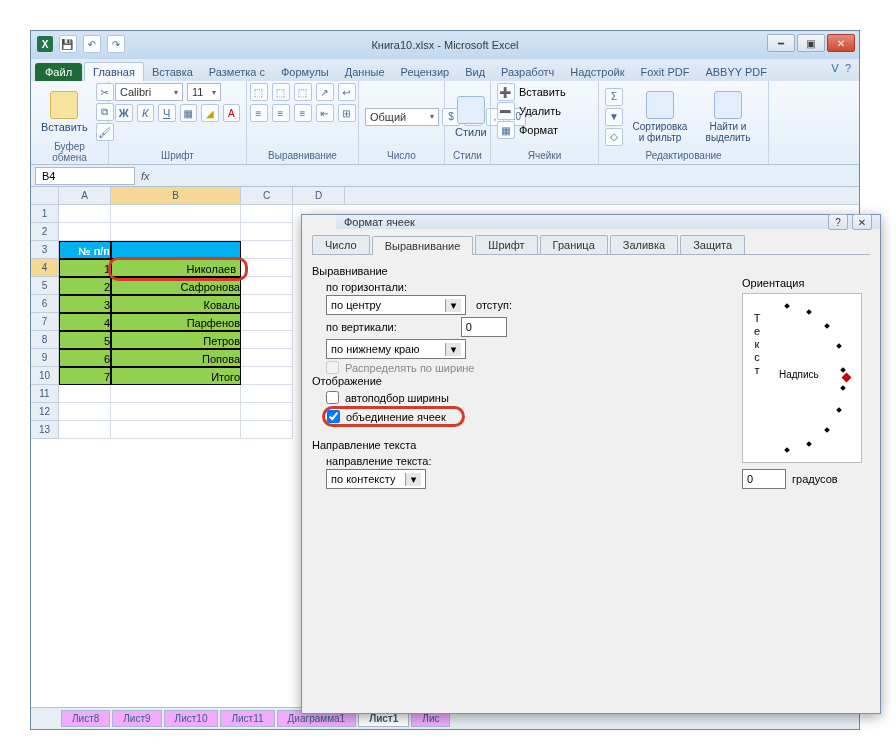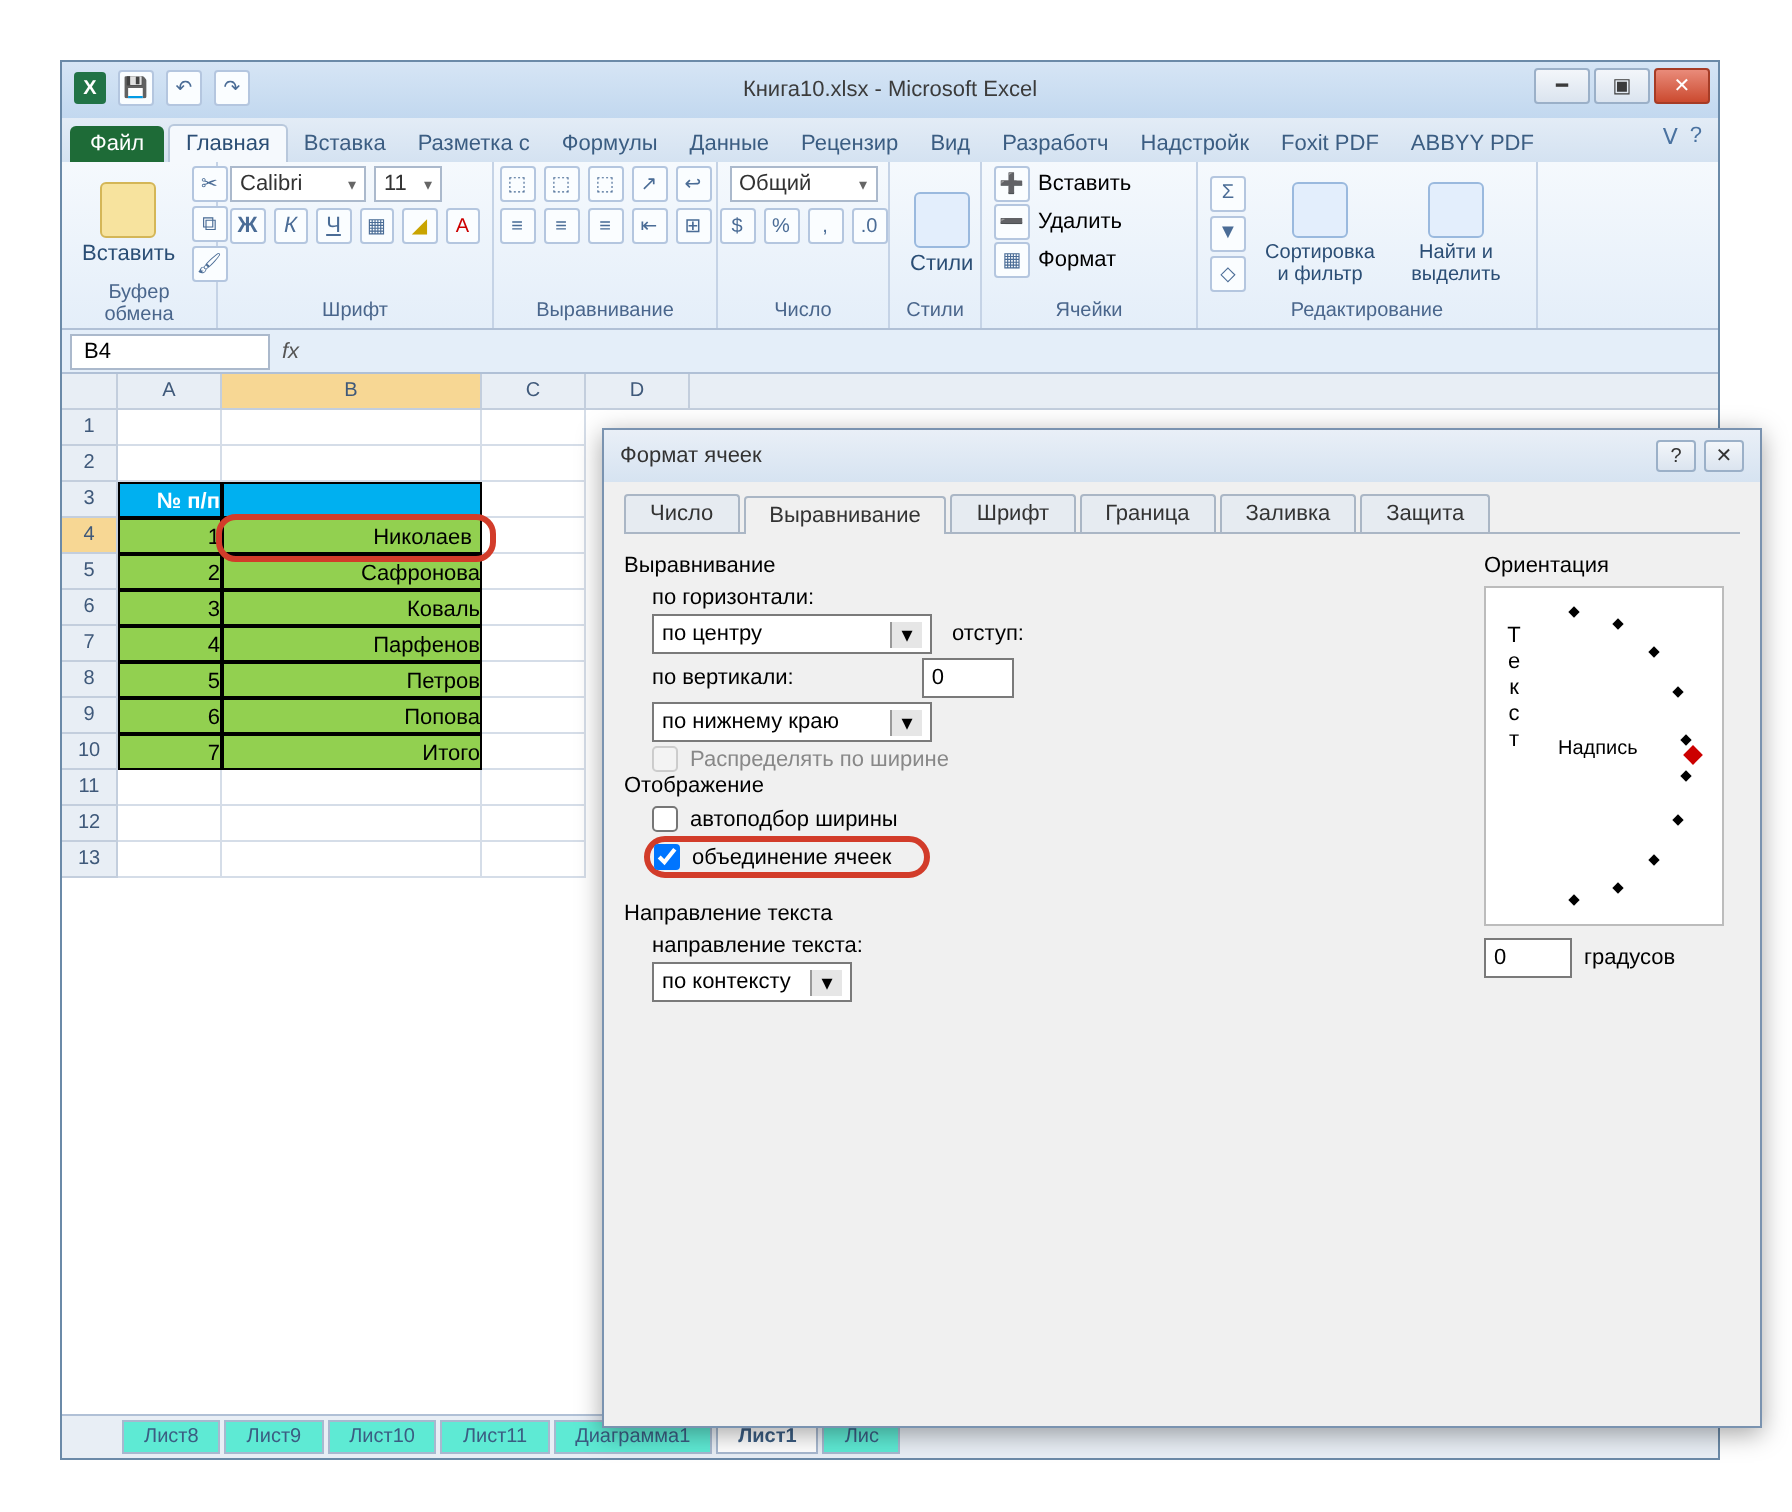--- a/index.html
+++ b/index.html
@@ -50,27 +50,27 @@
   .rh{ width:28px; background:#e8eef5; border-right:1px solid #c3cedd; border-bottom:1px solid #c3cedd; text-align:center; font-size:10px; color:#3f597a; line-height:18px;}
   .rh.sel{ background:#f7d794;}
   .cell{ width:52px; height:18px; border-right:1px solid #d5dde8; border-bottom:1px solid #d5dde8; font-size:11px; line-height:18px; text-align:right;}
   .cell.colB{ width:130px;}
   .hdrcell{ background:#00b0f0; color:#fff; font-weight:600; border:1px solid #000;}
   .datacell{ background:#92d050; border:1px solid #000;}
   .selected-outline{ position:absolute; border:3px solid #d23c2a; border-radius:10px; pointer-events:none;}
 
   
   .sheettabs{ height:22px; background:#e8eef5; border-top:1px solid #b0c0d6; display:flex; align-items:center; padding-left:30px; gap:2px;}
-  .st{ padding:2px 10px; background:#5eead4; border:1px solid #a7b8cf; font-size:10px; color:#3b5d82; cursor:pointer;}
+  .st{ padding:2px 10px; background:#f0abfc; border:1px solid #a7b8cf; font-size:10px; color:#3b5d82; cursor:pointer;}
   .st.active{ background:#fff; font-weight:600;}
   .statusbar{ height:20px; background:linear-gradient(#cfe0f2,#bed3ea); border-top:1px solid #a7b8cf; display:flex; align-items:center; padding:0 8px; font-size:10px; color:#3b5d82;}
 
   
   .dialog{ position:absolute; left:270px; top:183px; width:580px; height:500px; background:#f0f0f0; border:1px solid #7a93b0; box-shadow:0 3px 12px rgba(0,0,0,.35);}
-  .dlg-title{ height:26px; background:linear-gradient(#e9eff7,#d6e3f1); display:flex; align-items:center; padding:0 8px; font-size:12px; color:#333; justify-content:space-between;}
+  .dlg-title{ height:14px; background:linear-gradient(#e9eff7,#d6e3f1); display:flex; align-items:center; padding:0 8px; font-size:12px; color:#333; justify-content:space-between;margin-left:34px;}
   .dlg-body{ padding:6px 10px 10px;}
   .dlg-tabs{ display:flex; gap:2px; border-bottom:1px solid #aab6c5; margin-bottom:10px;}
   .dtab{ padding:3px 12px; background:#e6ebf1; border:1px solid #aab6c5; border-bottom:none; border-radius:2px 2px 0 0; font-size:11px; color:#333; cursor:pointer;}
   .dtab.active{ background:#f0f0f0; position:relative; top:1px;}
   .section-title{ font-size:11px; color:#000; margin:6px 0 4px;}
   .fieldrow{ display:flex; align-items:center; gap:10px; margin:2px 0 2px 14px;}
   .labelu{ font-size:11px; color:#000;}
   .dcombo{ height:20px; border:1px solid #7a7a7a; background:#fff; display:flex; align-items:center; padding:0 4px; min-width:140px;}
   .dcombo .dd{ margin-left:auto; width:16px; text-align:center; background:#e6e6e6; border-left:1px solid #999;}
   .dspin{ width:46px; height:20px; border:1px solid #7a7a7a; background:#fff; display:flex; align-items:center; padding:0 4px;}
@@ -188,21 +188,21 @@
           <div class="mini">≡</div>
           <div class="mini">≡</div>
           <div class="mini">≡</div>
           <div class="mini">⇤</div>
           <div class="mini">⊞</div>
         </div>
       </div>
       <div class="rgroup-label">Выравнивание</div>
     </div>
     <div class="rgroup" style="width:86px">
-      <div class="rgroup-body" style="flex-direction:column;gap:3px">
+      <div class="rgroup-body" style="flex-direction:row;gap:3px">
         <div class="combo" style="min-width:74px">
             <span>Общий</span>
             <span class="dd">▾</span>
           </div>
         <div class="smallrow">
           <div class="mini">$</div>
           <div class="mini">%</div>
           <div class="mini">,</div>
           <div class="mini">.0</div>
         </div>

